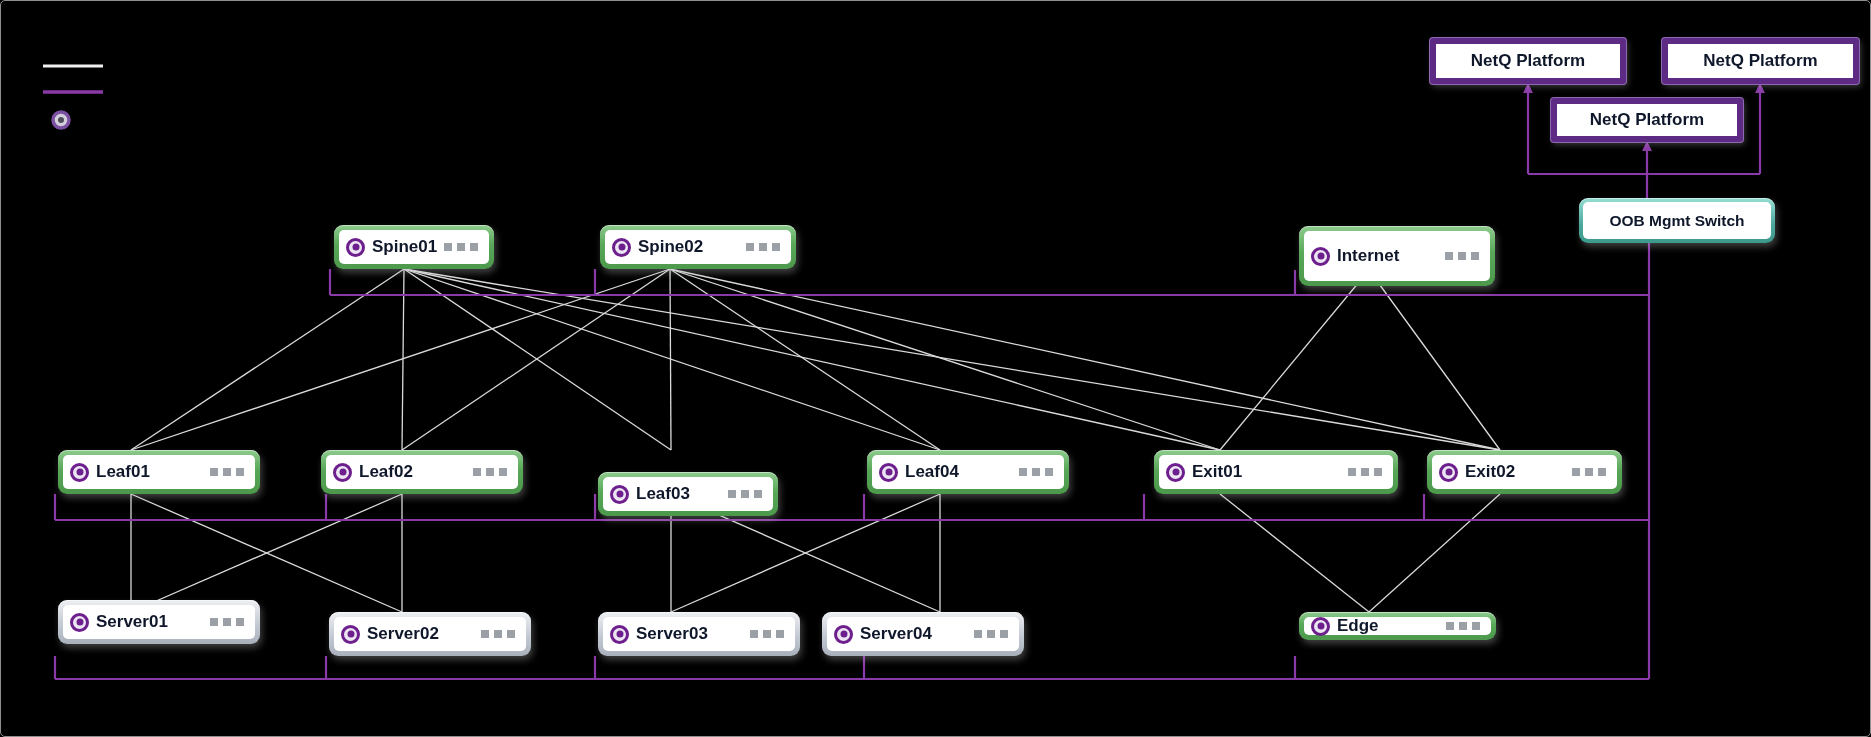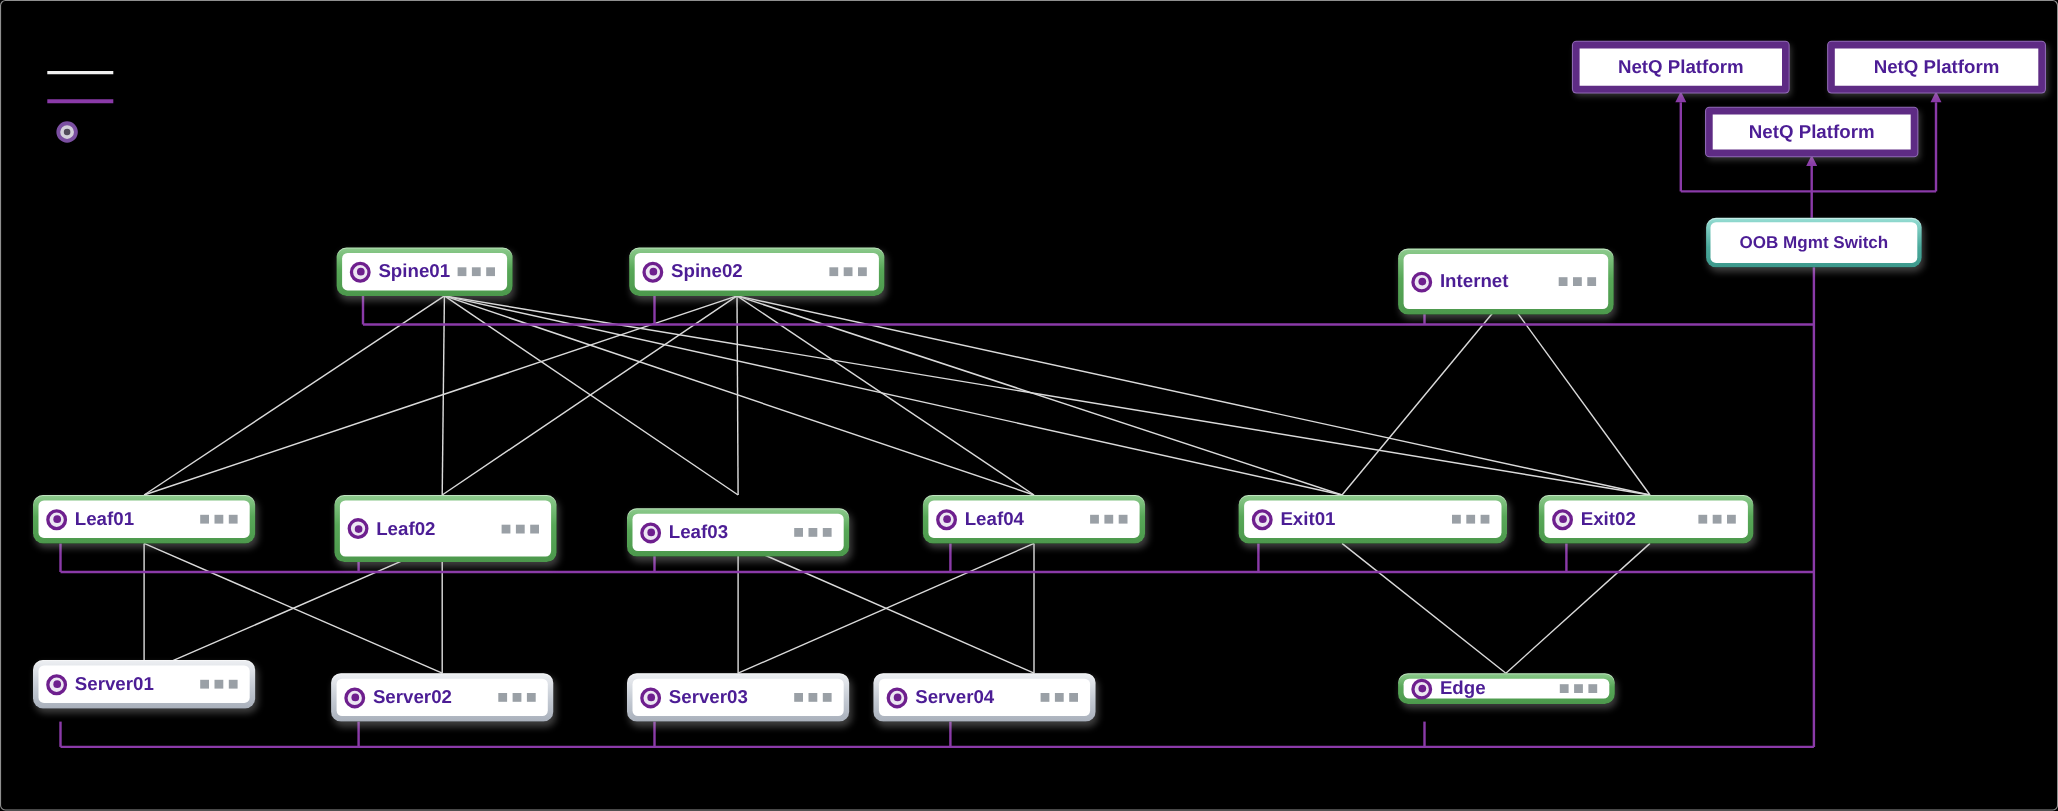--- a/index.html
+++ b/index.html
@@ -15,40 +15,41 @@
     border:1px solid #8f8f8f; border-radius:5px;
     pointer-events:none; z-index:50;
   }
   svg.wires { position:absolute; left:0; top:0; z-index:1; }
 
   
   .node {
     position:absolute; z-index:10;
     border-radius:9px; display:flex;
     box-shadow: 2px 4px 7px rgba(190,190,190,0.33), inset 0 1px 0 rgba(255,255,255,0.45);
+    margin-left: 28px;
   }
   .green  { background: linear-gradient(180deg,#8ecb8e 0%, #58a858 45%, #4c984c 100%); }
   .silver { background: linear-gradient(180deg,#eef0f3 0%, #c4cad3 55%, #a9b0bb 100%); }
   .teal   { background: linear-gradient(180deg,#97ded4 0%, #4aa89b 60%, #3d998c 100%); }
   .node .inner {
     flex:1; margin:5px; background:#fff; border-radius:5px;
     display:flex; align-items:center; padding:0 7px; gap:7px; min-width:0;
   }
   .node .inner.center { justify-content:center; margin:4px; }
 
   .nicon {
     width:19px; height:19px; border-radius:50%;
     border:3px solid #6e1f8e; background:#ece6f2;
     position:relative; flex:0 0 auto;
   }
   .nicon::after {
     content:""; position:absolute; width:7px; height:7px; border-radius:50%;
     background:#6e1f8e; top:50%; left:50%; transform:translate(-50%,-50%);
   }
-  .nlabel { font-weight:bold; font-size:17px; color:#4c1d95; white-space:nowrap;text-align:center; }
+  .nlabel { font-weight:bold; font-size:17px; color:#0f172a; white-space:nowrap;text-align:center; }
   .nlabel.md { font-size:15.5px; }
   .squares { margin-left:auto; display:flex; gap:5px; padding-right:4px; flex:0 0 auto; }
   .squares i { width:8px; height:8px; background:#9aa0a6; display:block; }
 
   
   .netq {
     position:absolute; z-index:10;
     background:#fff; border:6px solid #5e2b84; border-radius:3px;
     box-shadow: 0 0 0 1px #8e68b3, 2px 3px 6px rgba(190,190,190,0.3);
     display:flex; align-items:center; justify-content:center;
@@ -136,21 +137,21 @@
   <div class="inner">
     <span class="nicon"></span>
     <span class="nlabel">Spine01</span>
     <span class="squares">
         <i></i>
         <i></i>
         <i></i>
       </span>
   </div>
 </div>
-<div class="node green" style="left:572px;top:225px;width:232px;height:44px">
+<div class="node green" style="left:572px;top:225px;width:196px;height:44px">
   <div class="inner">
     <span class="nicon"></span>
     <span class="nlabel">Spine02</span>
     <span class="squares">
         <i></i>
         <i></i>
         <i></i>
       </span>
   </div>
 </div>
@@ -170,32 +171,32 @@
   <div class="inner">
     <span class="nicon"></span>
     <span class="nlabel">Leaf01</span>
     <span class="squares">
         <i></i>
         <i></i>
         <i></i>
       </span>
   </div>
 </div>
-<div class="node green" style="left:304px;top:450px;width:202px;height:61px">
+<div class="node green" style="left:293px;top:450px;width:202px;height:44px">
   <div class="inner">
     <span class="nicon"></span>
     <span class="nlabel">Leaf02</span>
     <span class="squares">
         <i></i>
         <i></i>
         <i></i>
       </span>
   </div>
 </div>
-<div class="node green" style="left:570px;top:462px;width:202px;height:44px">
+<div class="node green" style="left:570px;top:472px;width:180px;height:44px">
   <div class="inner">
     <span class="nicon"></span>
     <span class="nlabel">Leaf03</span>
     <span class="squares">
         <i></i>
         <i></i>
         <i></i>
       </span>
   </div>
 </div>

